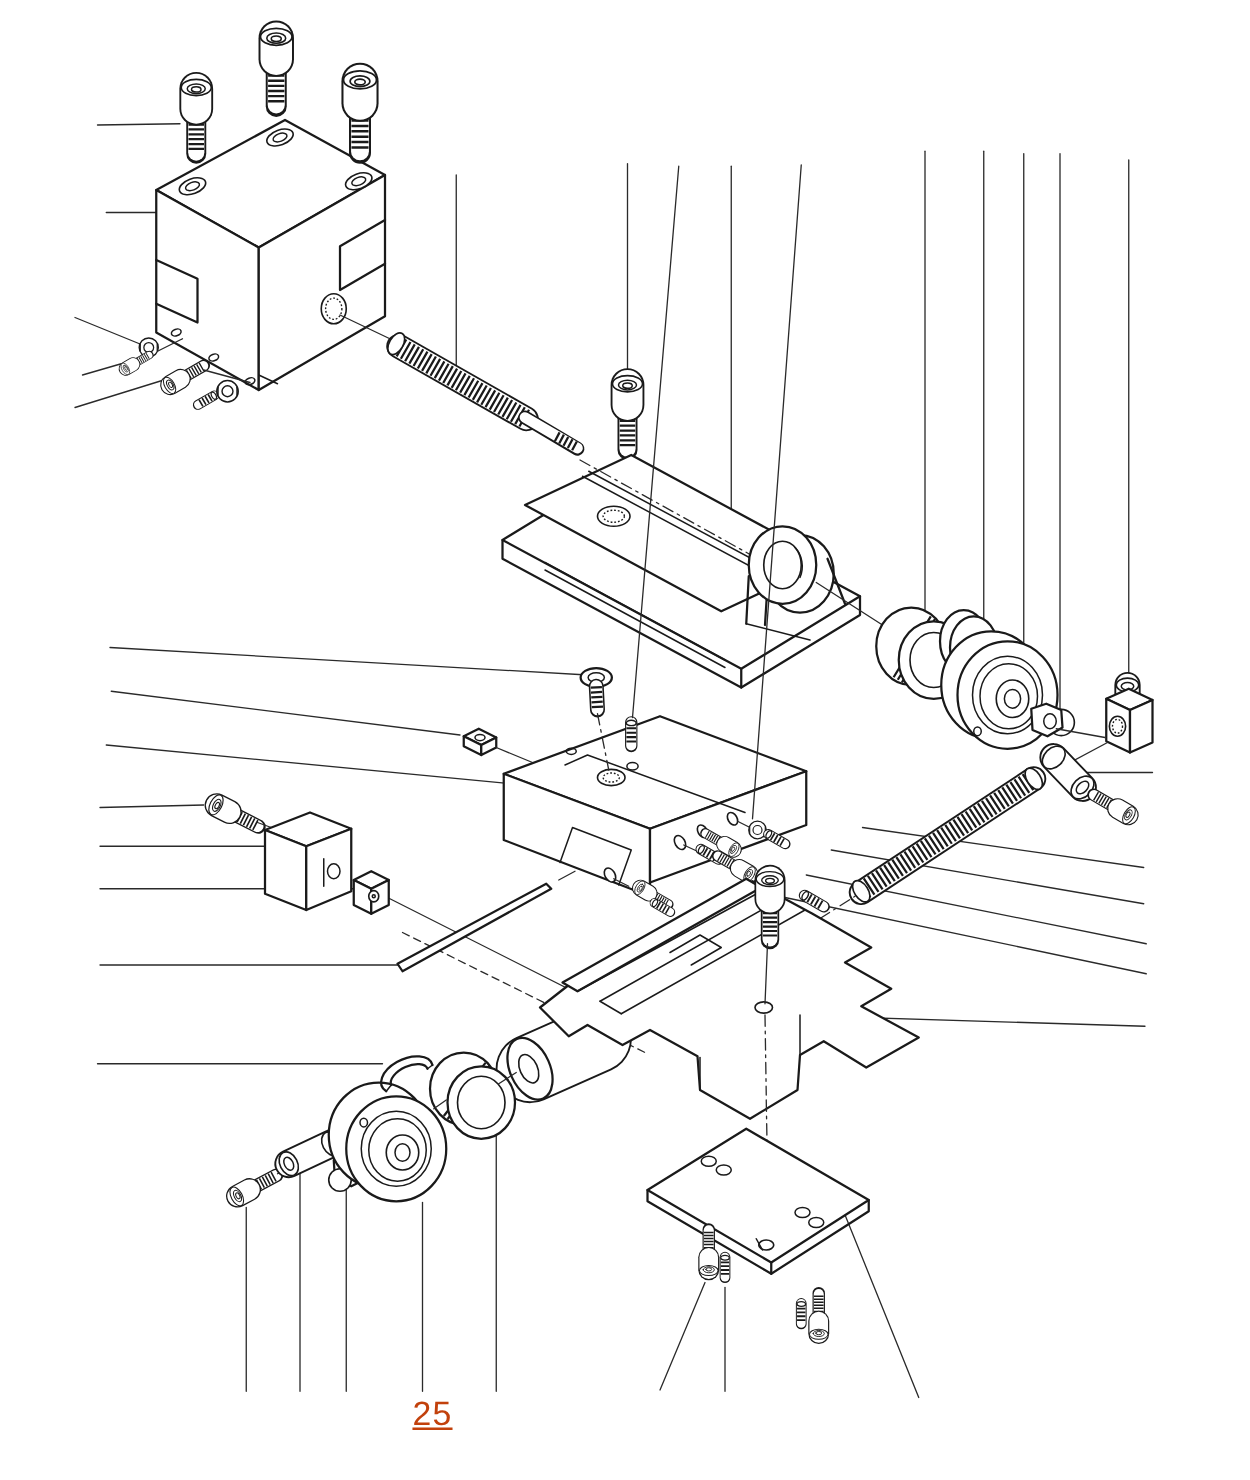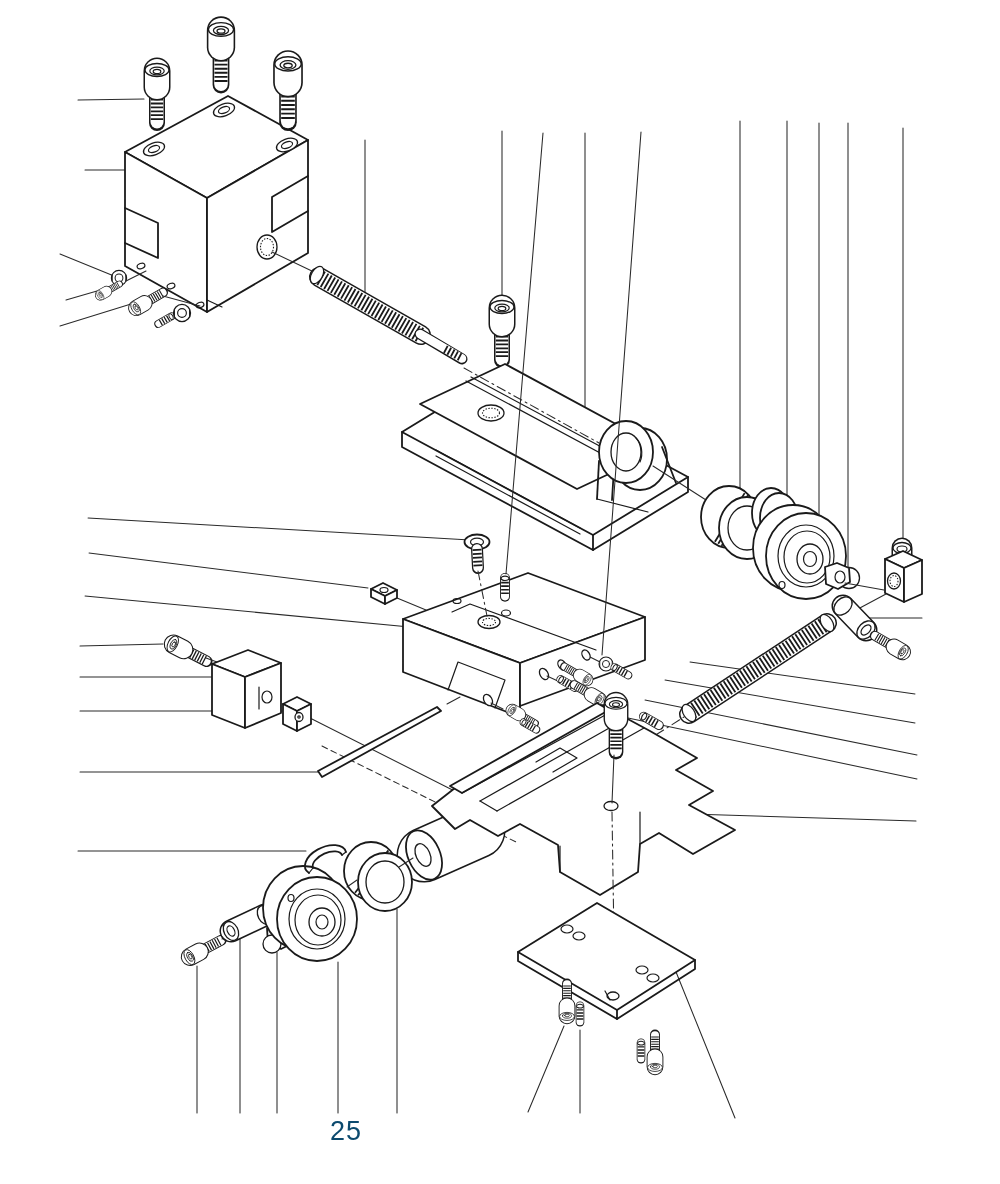--- a/index.html
+++ b/index.html
@@ -12,21 +12,21 @@
   .ln{fill:none;stroke:#1a1a1a;stroke-width:1.8;stroke-linecap:round;stroke-linejoin:round;}
   .ln2{fill:none;stroke:#1a1a1a;stroke-width:1.2;stroke-linecap:round;stroke-linejoin:round;}
   .tn{fill:none;stroke:#2a2a2a;stroke-width:1.05;stroke-linecap:round;}
   .dash{stroke-dasharray:9 4 2 4;}
   .dsh{stroke-dasharray:6 4;}
   .bk{fill:none;stroke:#1a1a1a;stroke-linecap:round;}
   .wt{fill:none;stroke:#ffffff;stroke-linecap:round;}
   .th{fill:none;stroke:#1a1a1a;stroke-linecap:butt;stroke-dasharray:1.8 2.1;}
   .hx{fill:none;stroke:#1a1a1a;stroke-width:1.1;stroke-dasharray:1.4 1.5;}
   .lbl{position:absolute;left:318px;top:1116px;width:56px;text-align:center;
-       font-size:27px;color:#0c4a6e;letter-spacing:1px;}
+       font-size:27px;color:#c2410c;letter-spacing:1px;text-decoration:underline;}
 </style>
 </head>
 <body>
 
 <div class="page">
 <svg width="1000" height="1184" viewBox="0 0 1000 1184">
   <defs>
 
     <g id="cs">
       <line class="bk" x1="0" y1="25" x2="0" y2="62" stroke-width="16"></line>

